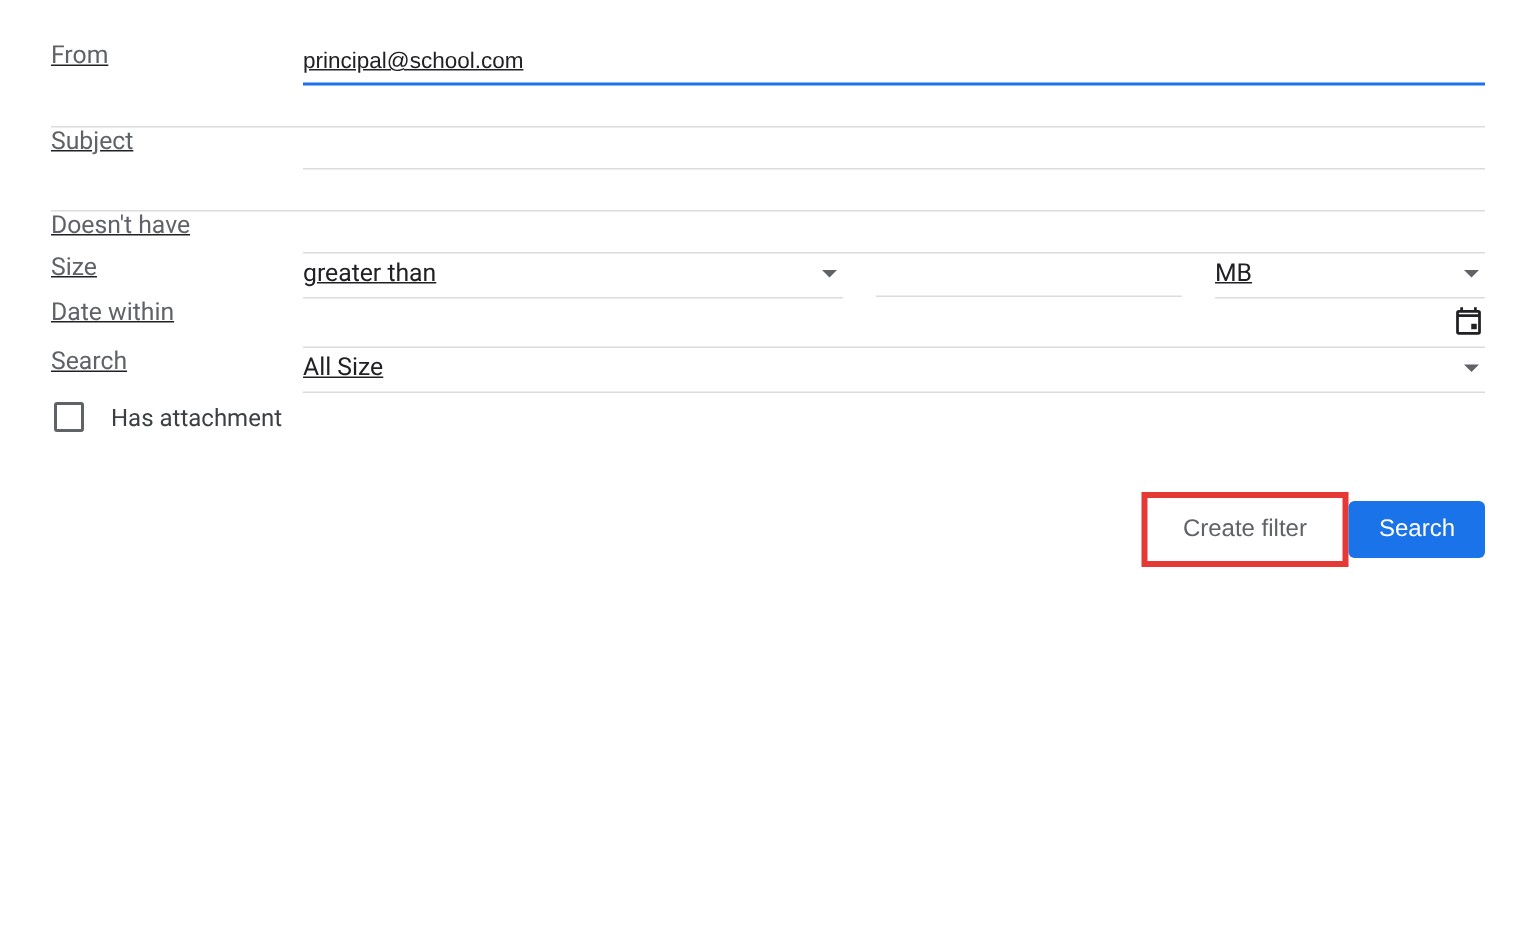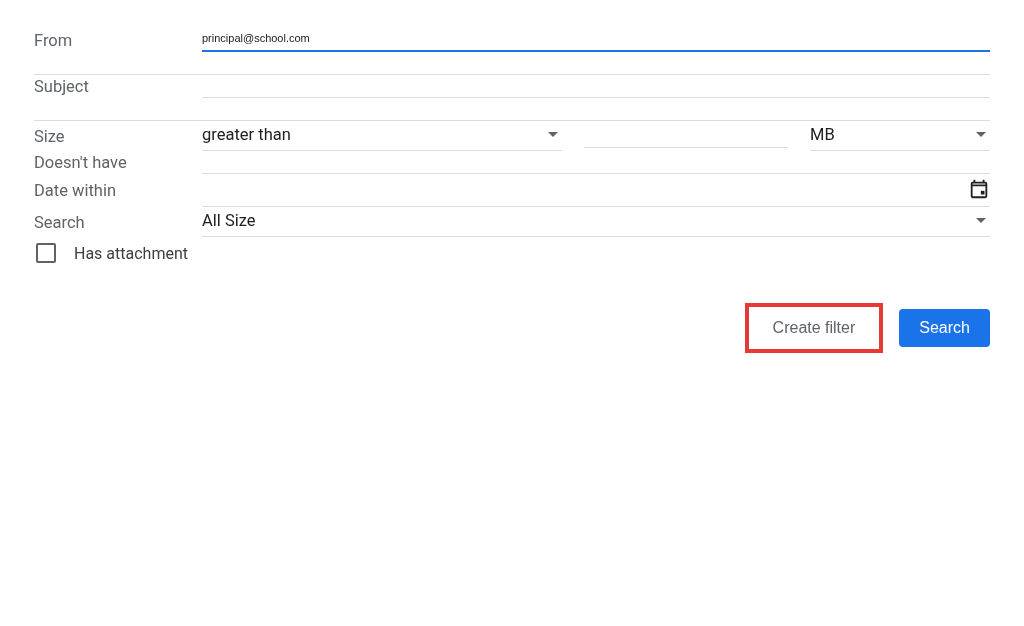--- a/index.html
+++ b/index.html
@@ -10,39 +10,40 @@
     background: #fff;
     width: 1024px;
     height: 626px;
     color: #202124;
   }
   .form {
     padding: 28px 34px 0 34px;
   }
   .row {
     display: flex;
-    align-items: center;
+    align-items: flex-start;
+    text-decoration: underline;
   }
   .label {
     width: 168px;
     font-size: 16.5px;
     color: #5f6368;
     flex-shrink: 0;
   }
   .field-wrap {
     flex: 1;
     display: flex;
     align-items: center;
     gap: 22px;
   }
   .text-input {
     flex: 1;
     border: none;
     border-bottom: 1px solid #dadce0;
-    font-size: 11px;
+    font-size: 15px;
     padding: 4px 0 6px 0;
     outline: none;
     background: transparent;
     color: #202124;
   }
   .text-input.focused {
     border-bottom: 2px solid #1a73e8;
   }
   .select {
     display: flex;
@@ -91,21 +92,20 @@
     cursor:pointer;
   }
   .checkbox-label {
     font-size: 16px;
     color: #3c4043;
   }
   .button-row {
     display:flex;
     justify-content:flex-end;
     align-items:center;
-    gap: 16px;
     margin-top: 40px;
     padding-right: 0;
   }
   .btn {
     font-size: 16px;
     padding: 10px 20px;
     border-radius: 4px;
     cursor:pointer;
     font-weight: 500;
   }
@@ -149,38 +149,38 @@
     </div>
   </div>
 
   <div class="row">
     <div class="field-wrap">
       <input type="text" class="text-input" value="" style="">
     </div>
   </div>
 
   <div class="row">
+    <div class="label">Doesn't have</div>
+    <div class="field-wrap">
+      <input type="text" class="text-input" value="" style="">
+    </div>
+  </div>
+
+  <div class="row">
     <div class="label">Size</div>
     <div class="field-wrap">
       <div class="select size-comparator">
         <span class="sel-text">greater than</span>
         <span class="chevron"></span>
       </div>
       <input type="text" class="text-input size-value" value="" style="">
       <div class="select size-unit">
         <span class="sel-text">MB</span>
         <span class="chevron"></span>
       </div>
-    </div>
-  </div>
-
-  <div class="row">
-    <div class="label">Doesn't have</div>
-    <div class="field-wrap">
-      <input type="text" class="text-input" value="" style="">
     </div>
   </div>
 
   <div class="row">
     <div class="label">Date within</div>
     <div class="field-wrap">
       <div class="text-input date-value" style="display:flex;align-items:center;justify-content:flex-end;">
         <svg class="calendar-icon" viewBox="0 0 24 24">
           <path d="M19 4h-1V2h-2v2H8V2H6v2H5a2 2 0 0 0-2 2v14a2 2 0 0 0 2 2h14a2 2 0 0 0 2-2V6a2 2 0 0 0-2-2zm0 16H5V9h14v11zM5 7V6h14v1H5z"></path>
           <rect x="14" y="14" width="4" height="4"></rect>

